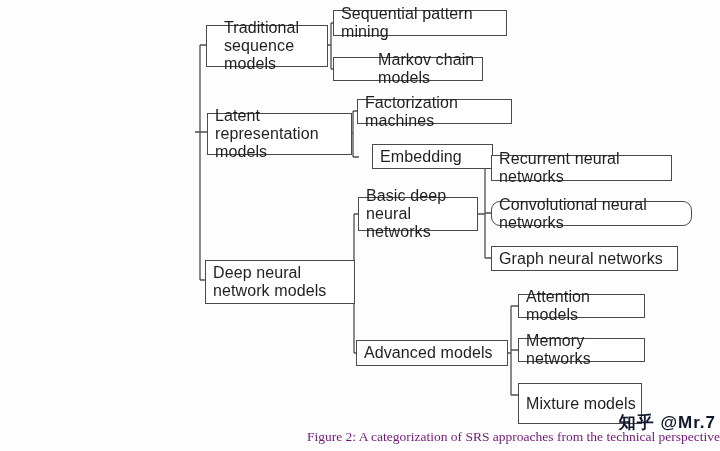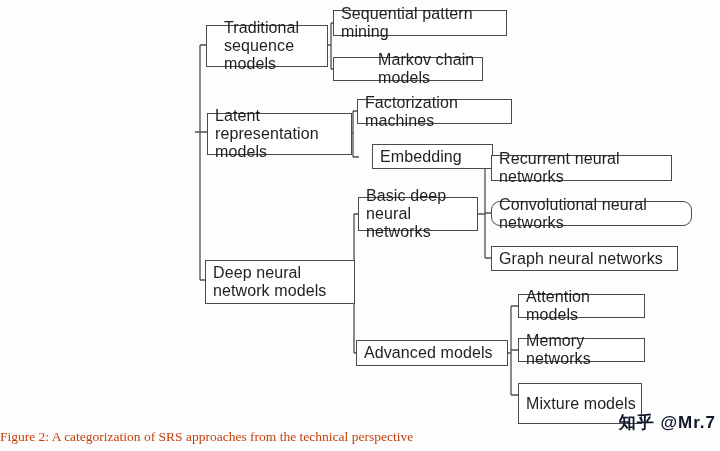--- a/index.html
+++ b/index.html
@@ -38,24 +38,24 @@
   #connectors path {
     stroke: #4f4f4f;
     stroke-width: 1.3;
     fill: none;
   }
   .caption {
     position: absolute;
     left: 0;
     bottom: 6px;
     width: 100%;
-    text-align: left;
+    text-align: right;
     font-family: "Liberation Serif", serif;
     font-size: 13.5px;
-    color: #c2410c;
+    color: #701a75;
   }
   .watermark {
     position: absolute;
     right: 4px;
     top: 411px;
     font-size: 17px;
     font-weight: bold;
     color: #0f172a;
     letter-spacing: 1px;
     white-space: nowrap;

